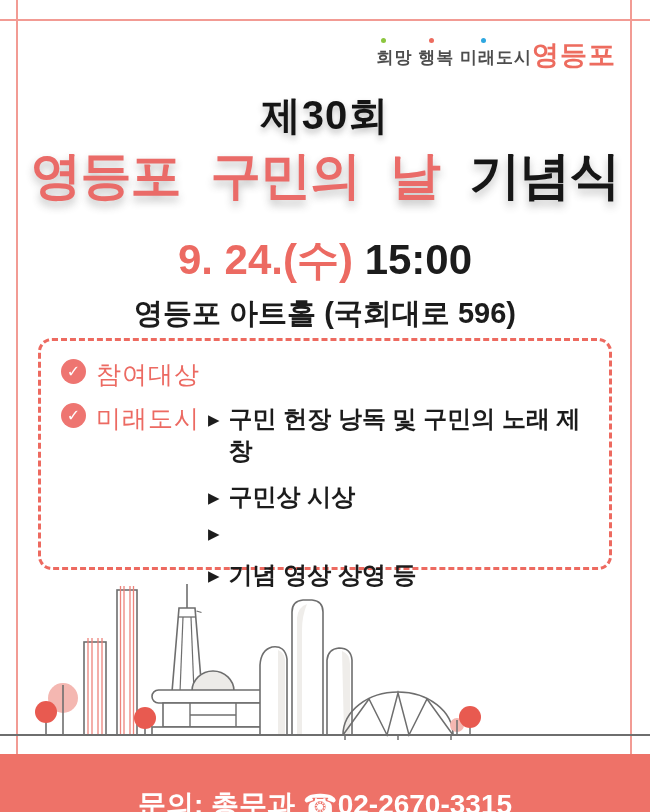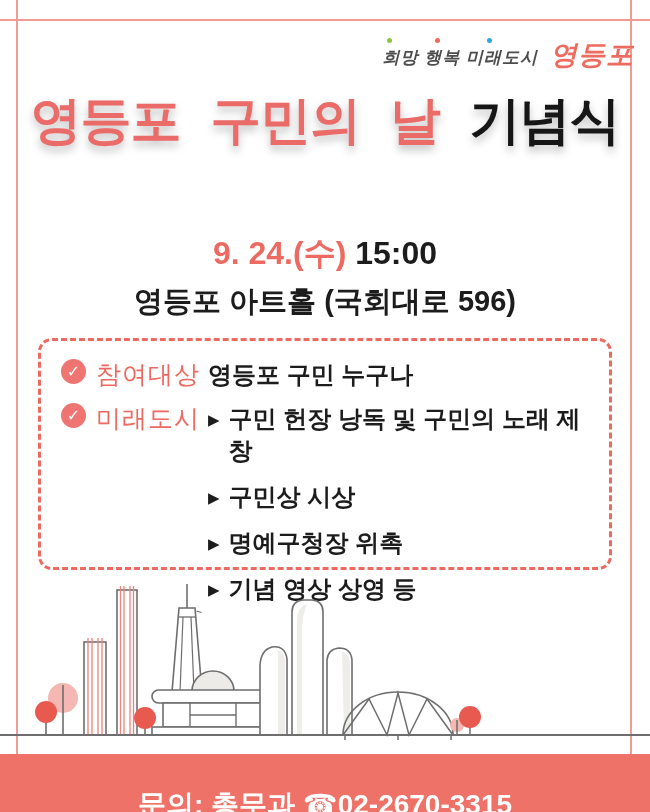--- a/index.html
+++ b/index.html
@@ -11,21 +11,21 @@
     overflow:hidden;
     color:#1c1c1c;
   }
   
   .frame-h { position:absolute; left:0; top:19px; width:650px; height:2px; background:#F29B94; }
   .frame-v { position:absolute; top:0; width:2px; height:754px; background:#F29B94; }
   .frame-v.left  { left:16px; }
   .frame-v.right { left:630px; }
 
   
-  .logo { position:absolute; top:38px; right:16px; display:flex; align-items:flex-end; gap:12px;font-style:italic; }
+  .logo { position:absolute; top:38px; right:34px; display:flex; align-items:flex-end; gap:0; }
   .logo-tagline { position:relative; font-size:17px; font-weight:bold; color:#4d4d4d; letter-spacing:1px; padding-top:8px; }
   .logo-dot { position:absolute; top:0; width:5px; height:5px; border-radius:50%; }
   .dot-green { left:4px;  background:#8CC63F; }
   .dot-red   { left:52px; background:#ED6C5F; }
   .dot-blue  { left:104px; background:#2EA7E0; }
   .logo-brand { font-size:27px; font-weight:bold; color:#ED6C5F; letter-spacing:1px; line-height:1; }
 
   
   .headline { position:absolute; top:88px; left:0; width:650px; text-align:center; }
   .edition {
@@ -34,21 +34,21 @@
   }
   .main-title {
     margin-top:8px; font-size:51px; font-weight:bold; letter-spacing:-1px; line-height:1.15;
     text-shadow:0 5px 8px rgba(60,60,60,.32); white-space:nowrap;font-family:Liberation Mono, monospace;
   }
   .title-red { color:#EA6B68; }
   .title-black { color:#161616; }
 
   
   .when-where { position:absolute; top:232px; left:0; width:650px; text-align:center; }
-  .date-line { font-size:32px; font-weight:bold; letter-spacing:0; }
+  .date-line { font-size:42px; font-weight:bold; letter-spacing:0; }
   .date-red { color:#EC6A62; }
   .date-black { color:#1c1c1c; }
   .venue-line { margin-top:6px; font-size:29px; font-weight:bold; color:#1c1c1c; }
 
   
   .info-box {
     position:absolute; left:38px; top:338px; width:574px; height:232px;
     border:3px dashed #ED6A60; border-radius:14px;
     padding:16px 18px 14px 16px;
   }
@@ -85,59 +85,58 @@
   <span class="logo-tagline">
     <span class="logo-dot dot-green"></span>
     <span class="logo-dot dot-red"></span>
     <span class="logo-dot dot-blue"></span>
     <span>희망 행복 미래도시</span>
   </span>
   <span class="logo-brand">영등포</span>
 </div>
 
 <div class="headline">
+  <div class="edition">제30회</div>
   <div class="main-title">
     <span class="title-red">영등포 구민의 날</span>
     <span class="title-black">기념식</span>
   </div>
 </div>
 
 <div class="when-where">
   <div class="date-line">
     <span class="date-red">9. 24.(수)</span>
     <span class="date-black">15:00</span>
   </div>
   <div class="venue-line">영등포 아트홀 (국회대로 596)</div>
 </div>
 
 <div class="info-box">
   <div class="info-row">
     <span class="check-badge">
         <span>✓</span>
       </span>
     <span class="info-label">참여대상</span>
-    <span class="info-text">영등포 구민 누구나</span>
   </div>
   <div class="info-row">
     <span class="check-badge">
         <span>✓</span>
       </span>
     <span class="info-label">미래도시</span>
     <div class="bullet-list">
       <div class="bullet-item">
         <span class="bullet-glyph">▶</span>
         <span>구민 헌장 낭독 및 구민의 노래 제창</span>
       </div>
       <div class="bullet-item">
         <span class="bullet-glyph">▶</span>
         <span>구민상 시상</span>
       </div>
       <div class="bullet-item">
         <span class="bullet-glyph">▶</span>
-        <span>명예구청장 위촉</span>
       </div>
       <div class="bullet-item">
         <span class="bullet-glyph">▶</span>
         <span>기념 영상 상영 등</span>
       </div>
     </div>
   </div>
 </div>
 
 <svg class="skyline" viewBox="0 0 650 160" fill="none" xmlns="http://www.w3.org/2000/svg">

